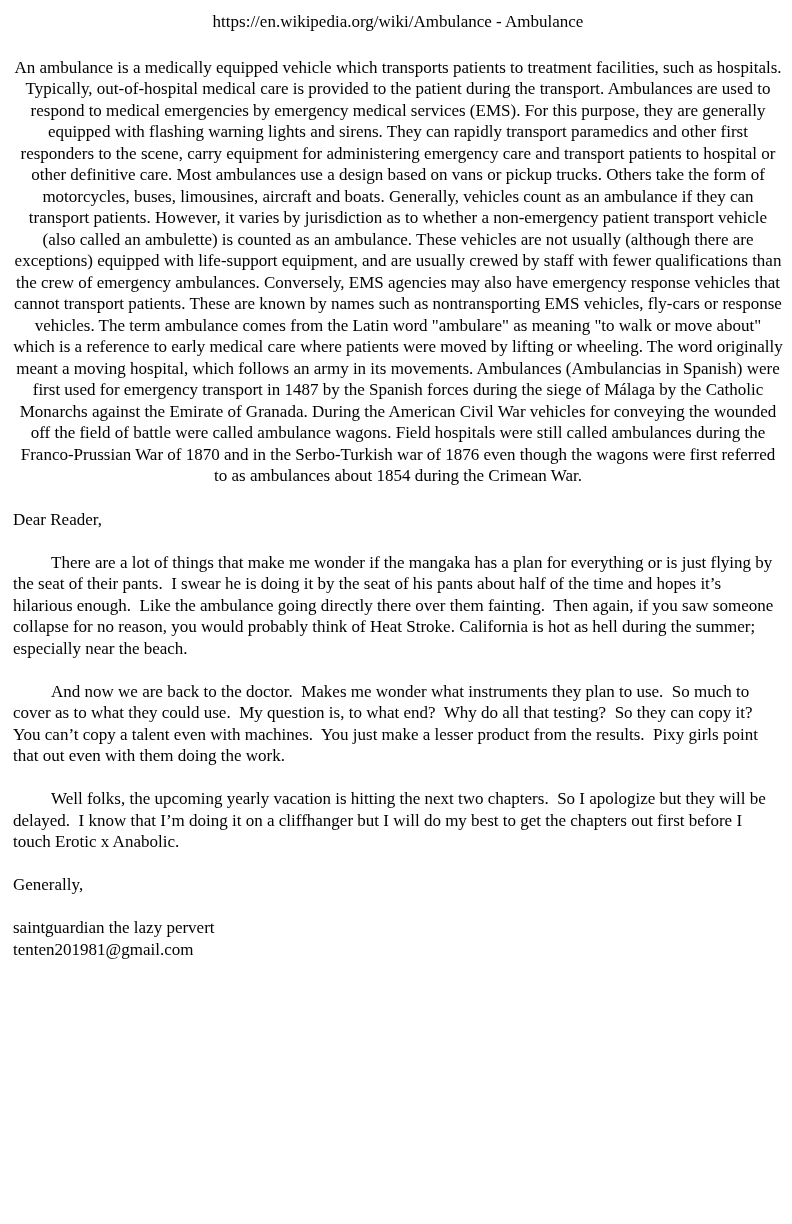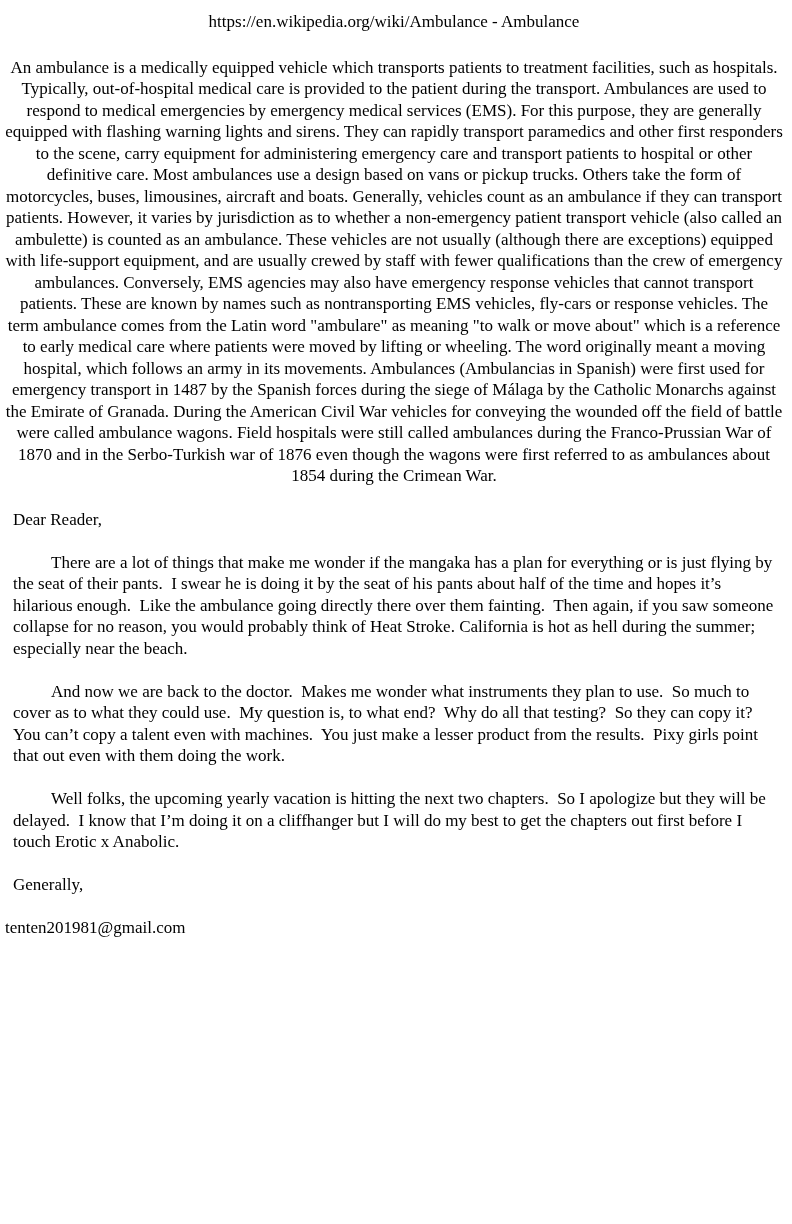--- a/index.html
+++ b/index.html
@@ -6,26 +6,26 @@
   .page {
     position: relative;
     width: 792px;
     height: 1224px;
     box-sizing: border-box;
     background: #ffffff;
     color: #000000;
     font-family: "Liberation Serif", serif;
     font-size: 17px;
     line-height: 21.5px;
-    padding: 11px 9px 0 5px;
+    padding: 11px 9px 0 13px;
     overflow: hidden;
   }
   .source-line { text-align: center; }
   .wiki-excerpt { text-align: center; white-space: pre-wrap; margin-top: 24px; }
-  .letter p { margin: 8px; white-space: pre-wrap; }
+  .letter p { margin: 0; white-space: pre-wrap; }
   .salutation { margin-top: 22px !important; }
   .letter .body-para { margin-top: 21.5px !important; text-indent: 38px; }
   .closing { margin-top: 21.5px !important; }
   .signature-block { margin-top: 21.5px; }
 </style>
 </head>
 <body>
 
 <div class="page">
   <div class="source-line">https://en.wikipedia.org/wiki/Ambulance - Ambulance</div>
@@ -38,16 +38,17 @@
     <p class="body-para">There are a lot of things that make me wonder if the mangaka has a plan for everything or is just flying by the seat of their pants.  I swear he is doing it by the seat of his pants about half of the time and hopes it’s hilarious enough.  Like the ambulance going directly there over them fainting.  Then again, if you saw someone collapse for no reason, you would probably think of Heat Stroke. California is hot as hell during the summer; especially near the beach.</p>
 
     <p class="body-para">And now we are back to the doctor.  Makes me wonder what instruments they plan to use.  So much to cover as to what they could use.  My question is, to what end?  Why do all that testing?  So they can copy it?  You can’t copy a talent even with machines.  You just make a lesser product from the results.  Pixy girls point that out even with them doing the work.</p>
 
     <p class="body-para">Well folks, the upcoming yearly vacation is hitting the next two chapters.  So I apologize but they will be delayed.  I know that I’m doing it on a cliffhanger but I will do my best to get the chapters out first before I touch Erotic x Anabolic.</p>
 
 
     <p class="closing">Generally,</p>
 
     <div class="signature-block">
+      <div>saintguardian the lazy pervert</div>
       <div>tenten201981@gmail.com</div>
     </div>
   </div>
 </div>
 
 </body></html>

